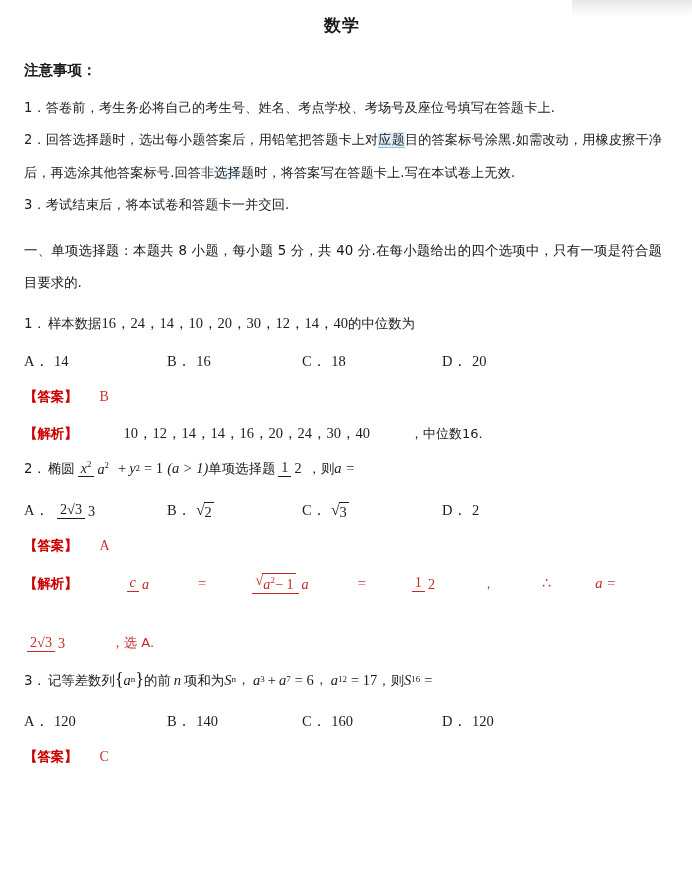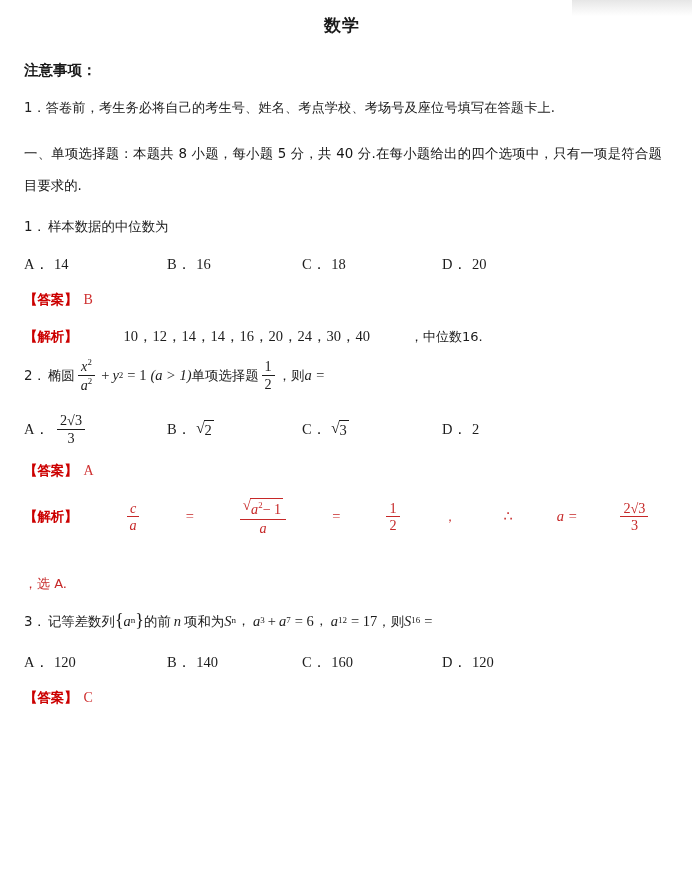--- a/index.html
+++ b/index.html
@@ -126,20 +126,21 @@
   .opt:nth-child(2) { width: 135px; }
   .opt:nth-child(3) { width: 140px; }
   .opt-letter { margin-right: 5px; }
 
   .ans-line {
     margin-top: 17px;
     font-size: 14px;
     color: #c00000;
     display: flex;
     align-items: center;
+    gap: 16px;
   }
   .tag {
     font-family: "DejaVu Sans", "Liberation Sans", sans-serif;
     font-weight: bold;
     font-size: 13.4px;
     color: #cc0000;
     margin-right: 6px;
     white-space: nowrap;
   }
   .ans-letter {
@@ -163,21 +164,21 @@
     font-size: 13px;
   }
   .sol-red { color: #c62828; }
 
   
   .math { font-family: "Liberation Serif", "DejaVu Serif", serif; font-style: italic; }
   .mathup { font-style: normal; }
 
   .frac {
     display: inline-flex;
-    flex-direction: column;
+    flex-direction: row;
     align-items: center;
     vertical-align: middle;
     margin: 0 3px;
     line-height: 1.05;
     font-size: 0.98em;
   }
   .frac .num {
     padding: 0 3px 1px 3px;
     border-bottom: 1.1px solid currentColor;
     display: block;
@@ -221,28 +222,35 @@
 <div class="page">
 
   <div class="doc-title">数学</div>
 
   <div class="notice-heading">注意事项：</div>
 
   <ul class="notice-list">
     <li class="notice-item">
       <span>1．</span><span>答卷前，考生务必将自己的考生号、姓名、考点学校、考场号及座位号填写在答题卡上.</span>
     </li>
+    <li class="notice-item">
+      <span>2．</span><span>回答选择题时，选出每小题答案后，用铅笔把答题卡上对</span><span class="hl-blue">应题</span><span>目的答案标号涂黑.如需改动，用橡皮擦干净后，再选涂其他答案标号.回答非</span><span class="hl-blue2">选择</span><span>题时，将答案写在答题卡上.写在本试卷上无效.</span>
+    </li>
+    <li class="notice-item">
+      <span>3．</span><span>考试结束后，将本试卷和答题卡一并交回.</span>
+    </li>
   </ul>
 
   <div class="section-heading">一、单项选择题：本题共 8 小题，每小题 5 分，共 40 分.在每小题给出的四个选项中，只有一项是符合题目要求的.</div>
 
   <div class="question">
     <div class="q-stem">
       <span class="q-num q-cn">1．</span>
       <span class="q-cn">样本数据</span>
+      <span>16，24，14，10，20，30，12，14，40</span>
       <span class="q-cn">的中位数为</span>
     </div>
 
     <div class="options">
       <span class="opt">
         <span class="opt-letter">A．</span>
         <span>14</span>
       </span>
       <span class="opt">
         <span class="opt-letter">B．</span>

